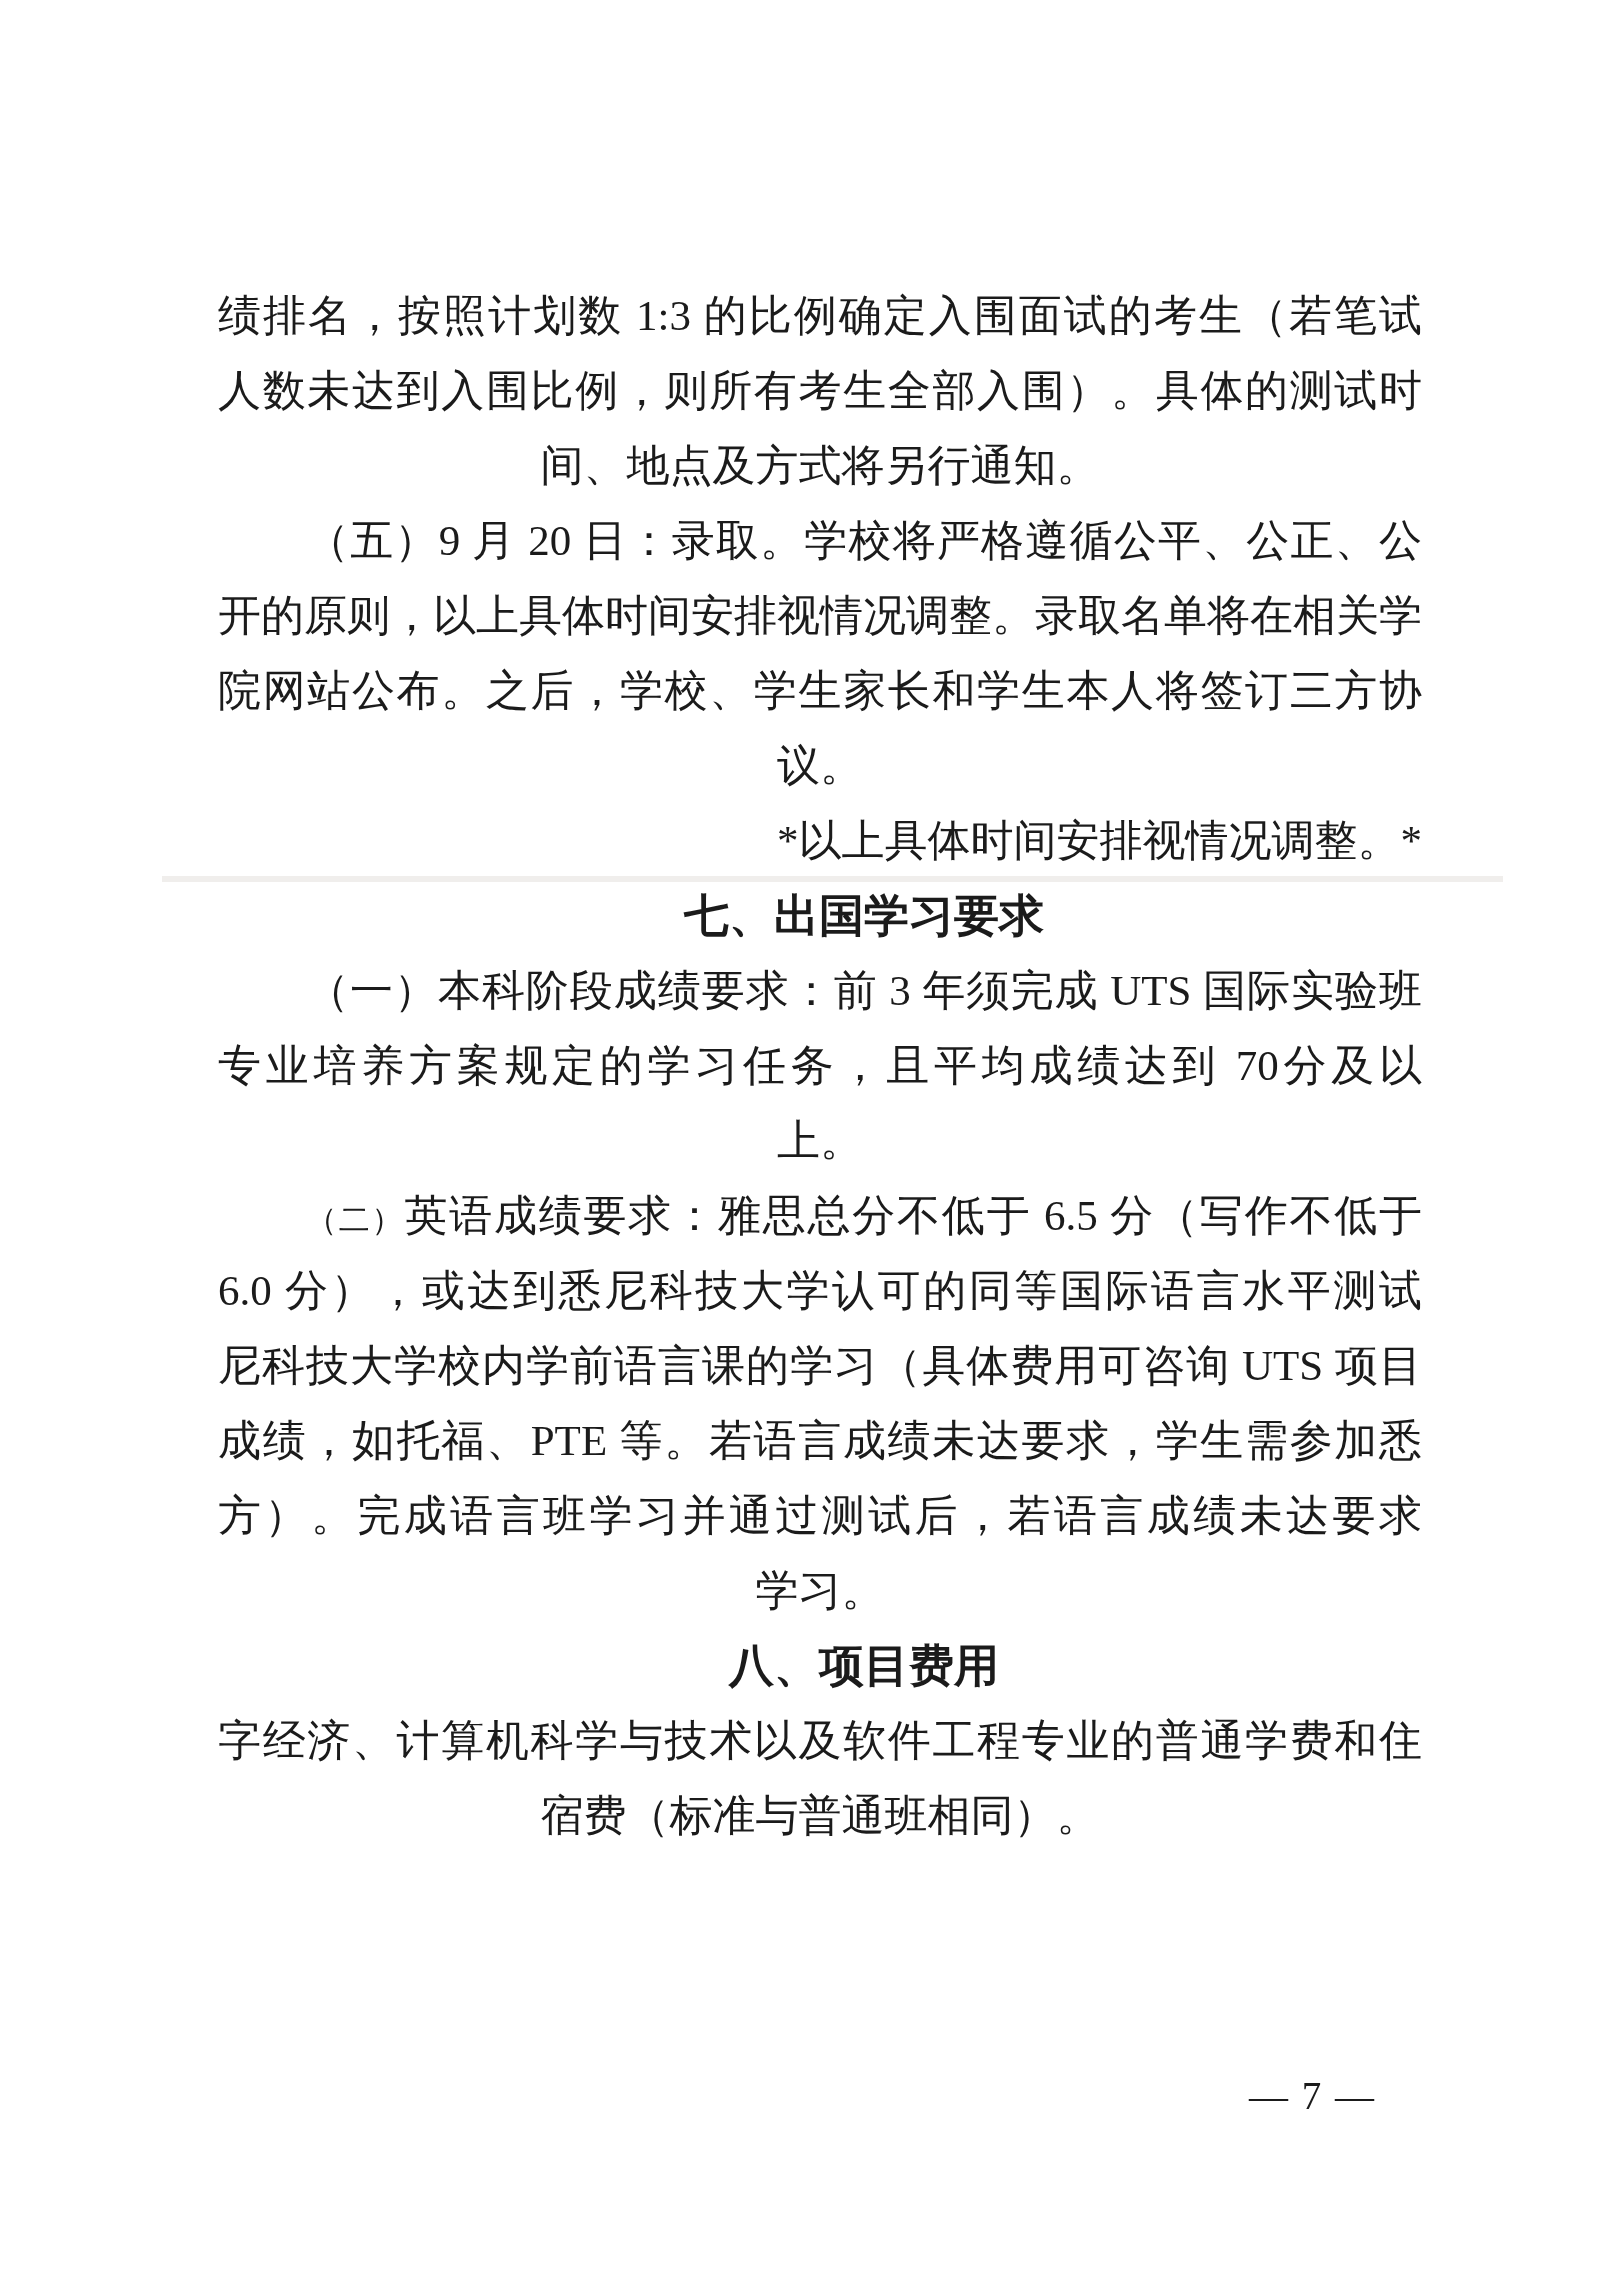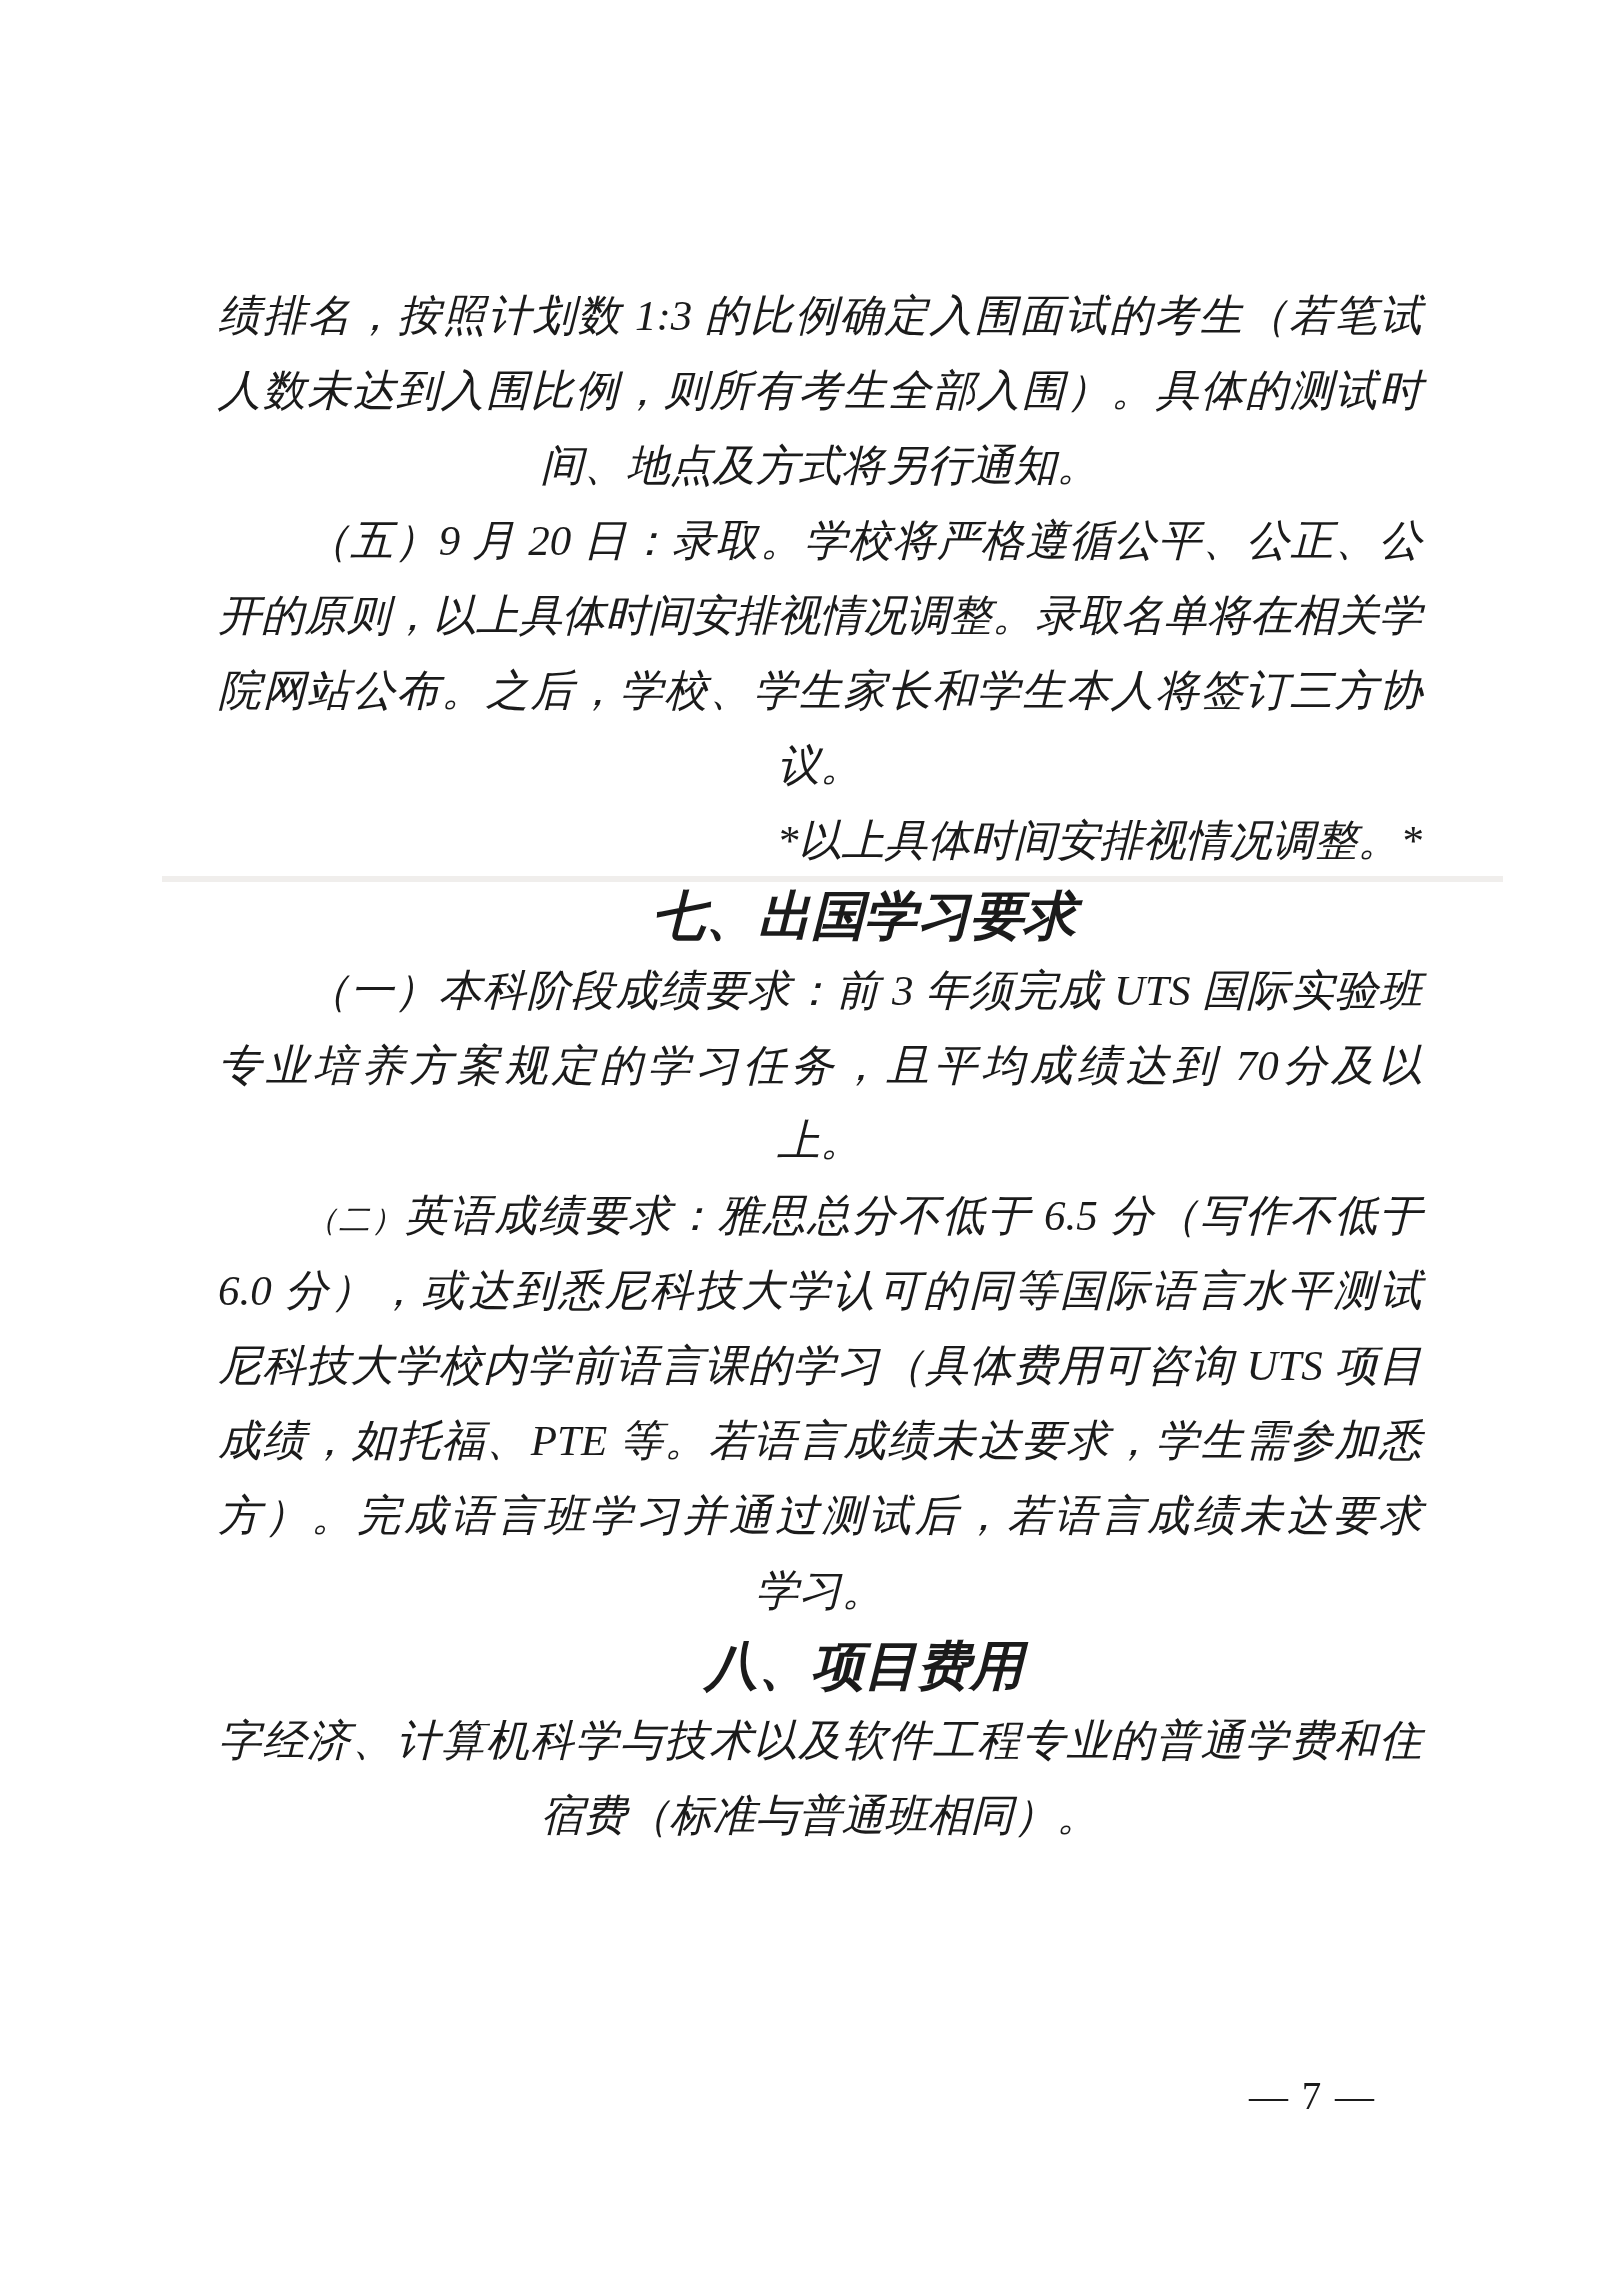--- a/index.html
+++ b/index.html
@@ -14,21 +14,20 @@
     background: #ffffff;
     color: #1b1b1b;
     font-family: "Liberation Serif", "DejaVu Serif", serif;
     overflow: hidden;
   }
   .content {
     position: absolute;
     left: 218px;
     top: 278px;
     width: 1204px;
-    font-style: italic;
   }
   .ln {
     height: 75px;
     line-height: 75px;
     font-size: 43px;
     text-align: center;
   }
   
   .j {
     text-align: justify;
@@ -39,21 +38,21 @@
     padding-left: 88px;
   }
   
   .r {
     text-align: right;
   }
   
   .h {
     font-family: "Liberation Sans", "DejaVu Sans", sans-serif;
     font-weight: 700;
-    font-size: 53px;
+    font-size: 45px;
     padding-left: 88px;
   }
   .prefix-sm {
     font-size: 31px;
   }
   .divider {
     position: absolute;
     left: 162px;
     right: 118px;
     top: 876px;

